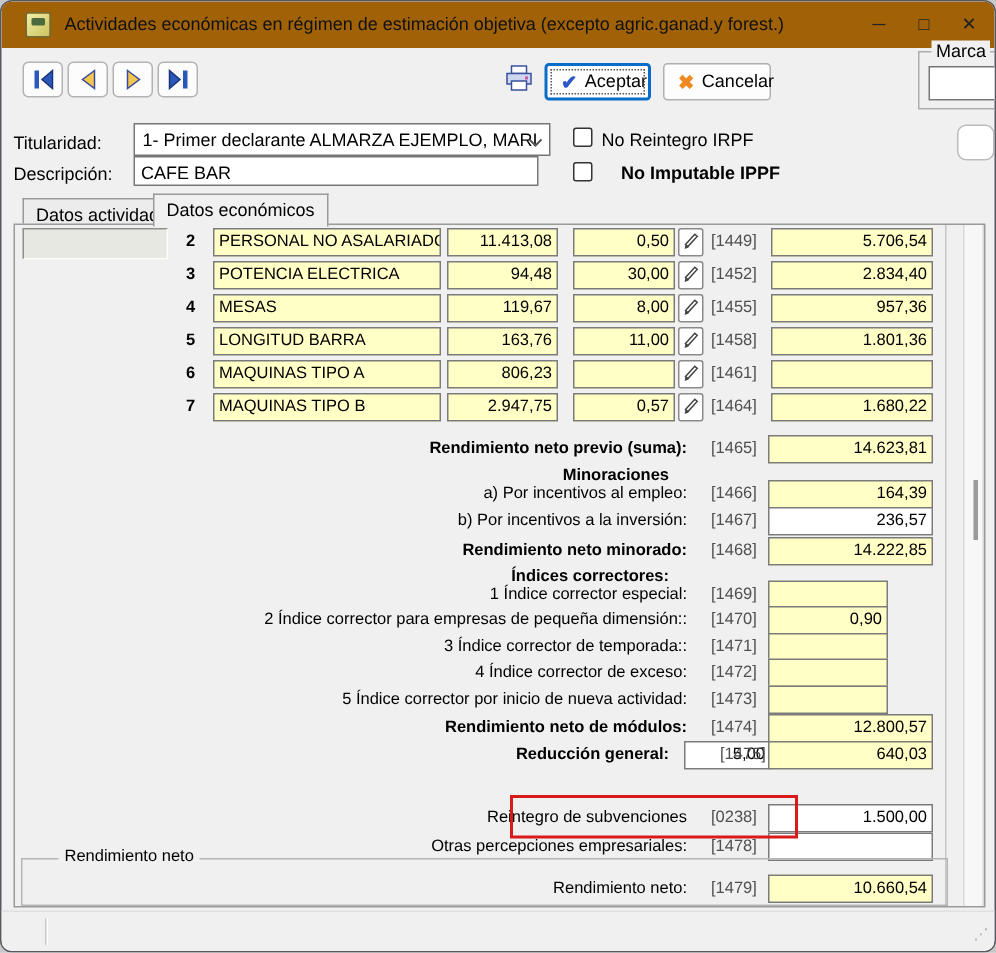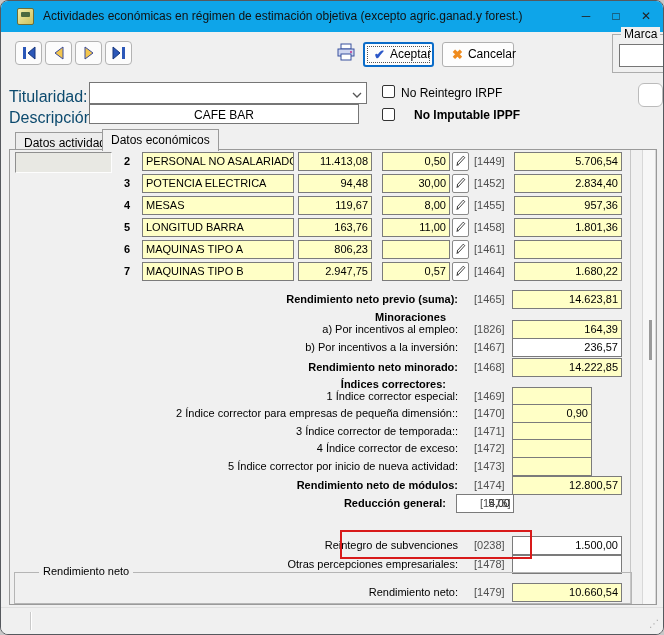--- a/index.html
+++ b/index.html
@@ -1,21 +1,21 @@
 <!DOCTYPE html>
 <html><head>
 <meta charset="utf-8">
 <style>
   * { margin:0; padding:0; box-sizing:border-box; }
   html,body { background:#c8c8c8; font-family:"Liberation Sans", sans-serif; }
   .win { position:relative; width:664px; height:635px; background:#f0f0f0;
          border:1px solid #56595e; border-radius:8px; overflow:hidden; }
 
   
-  .titlebar { position:absolute; left:0; top:0; right:0; height:31px; background:#0ea5e9; }
+  .titlebar { position:absolute; left:0; top:0; right:0; height:31px; background:#a16207; }
   .app-icon { position:absolute; left:16px; top:7px; width:17px; height:17px;
               background:linear-gradient(135deg,#f2eeaa,#cdc25e); border:1px solid #6d6d35; border-radius:2px; }
   .app-icon::after { content:""; position:absolute; left:3px; top:3px; right:3px; height:5px;
               background:#4d6a3f; border-radius:1px; }
   .win-title { position:absolute; left:42px; top:8px; font-size:12px; color:#111; white-space:nowrap; }
   .wc { position:absolute; top:0; width:30px; height:30px; border:none; background:transparent;
         font-size:12px; color:#222; text-align:center; line-height:30px; cursor:default; }
   .wc.min{ right:62px; } .wc.max{ right:32px; } .wc.close{ right:2px; }
 
   
@@ -32,25 +32,25 @@
   .btn-cancel { left:441px; width:72px; }
   .btn-cancel .ic { color:#ef8b1e; }
   .marca-box { position:absolute; left:563px; top:33px; width:96px; height:39px;
                border:1px solid #adadad;margin-left:48px; }
   .marca-legend { position:absolute; left:8px; top:-8px; background:#f0f0f0; padding:0 3px; font-size:12px; }
   .marca-combo { position:absolute; left:6px; top:9px; width:82px; height:23px; background:#fff;
                  border:1px solid #767676; }
   .marca-combo .chev { position:absolute; right:2px; top:3px; width:16px; height:15px; text-align:center; }
 
   
-  .lab { position:absolute; font-size:16px; color:#0c4a6e; white-space:nowrap; }
+  .lab { position:absolute; font-size:12px; color:#000000; white-space:nowrap; }
   .combo { position:absolute; background:#fff; border:1px solid #767676; font-size:12px;
            padding:3px 18px 0 5px; white-space:nowrap; overflow:hidden; }
   .combo .chev { position:absolute; right:4px; top:4px; }
-  .tbox { position:absolute; background:#fff; border:1px solid #767676; font-size:12px; padding:3px 4px 0;text-align:center; }
+  .tbox { position:absolute; background:#fff; border:1px solid #767676; font-size:12px; padding:3px 4px 0; }
   .chk { position:absolute; width:13px; height:13px; background:#fff; border:1px solid #333; border-radius:2px; }
   .chklab { position:absolute; font-size:12px; white-space:nowrap; }
   .chklab.b { font-weight:700;padding-left:13px; }
   .mini-btn { position:absolute; left:637px; top:82px; width:25px; height:24px; background:#fff;
               border:1px solid #bbb; border-radius:6px; }
 
   
   .tab { position:absolute; font-size:12px; padding:3px 8px 0; border:1px solid #9a9a9a; }
   .tab.inactive { left:14px; top:131px; height:18px; background:#ececec; border-bottom:none; }
   .tab.active { left:101px; top:128px; height:22px; background:#f0f0f0; border-bottom:none; z-index:3; }
@@ -159,20 +159,21 @@
     <div class="marca-combo">
       <span></span>
       <span class="chev"><svg width="10" height="6" viewBox="0 0 10 6">
             <polyline points="1,1 5,5 9,1" fill="none" stroke="#555" stroke-width="1.3"></polyline>
           </svg></span>
     </div>
   </div>
 
   <span class="lab" style="left:8px; top:87px">Titularidad:</span>
   <div class="combo" style="left:88px; top:81px; width:278px; height:22px">
+    <span>1- Primer declarante  ALMARZA EJEMPLO, MARI</span>
     <span class="chev"><svg width="10" height="6" viewBox="0 0 10 6">
           <polyline points="1,1 5,5 9,1" fill="none" stroke="#555" stroke-width="1.3"></polyline>
         </svg></span>
   </div>
   <span class="chk" style="left:381px; top:84px"></span>
   <span class="chklab" style="left:400px; top:85px">No Reintegro IRPF</span>
 
   <span class="lab" style="left:8px; top:108px">Descripción:</span>
   <div class="tbox" style="left:88px; top:103px; width:270px; height:20px">CAFE BAR</div>
   <span class="chk" style="left:381px; top:107px"></span>
@@ -264,21 +265,21 @@
     </div>
 
     <div class="sline" style="top:140px">
       <span class="slabel b">Rendimiento neto previo (suma):</span>
       <span class="fcode">[1465]</span>
       <div class="fld num sfield">14.623,81</div>
     </div>
     <span class="ssection" style="top:159px">Minoraciones</span>
     <div class="sline" style="top:170px">
       <span class="slabel">a) Por incentivos al empleo:</span>
-      <span class="fcode">[1826]</span>
+      <span class="fcode">[1466]</span>
       <div class="fld num sfield">164,39</div>
     </div>
     <div class="sline" style="top:188px">
       <span class="slabel">b) Por incentivos a la inversión:</span>
       <span class="fcode">[1467]</span>
       <div class="fld num sfield white">236,57</div>
     </div>
     <div class="sline" style="top:208px">
       <span class="slabel b">Rendimiento neto minorado:</span>
       <span class="fcode">[1468]</span>
@@ -312,20 +313,21 @@
     </div>
     <div class="sline" style="top:326px">
       <span class="slabel b">Rendimiento neto de módulos:</span>
       <span class="fcode">[1474]</span>
       <div class="fld num sfield">12.800,57</div>
     </div>
     <div class="sline" style="top:344px">
       <span class="slabel b" style="right:210px">Reducción general:</span>
       <div class="fld num white sinput">5,00</div>
       <span class="fcode" style="left:470px">[1475]</span>
+      <div class="fld num sfield">640,03</div>
     </div>
     <div class="sline" style="top:386px">
       <span class="slabel">Reintegro de subvenciones</span>
       <span class="fcode">[0238]</span>
       <div class="fld num sfield white">1.500,00</div>
     </div>
     <div class="redbox"></div>
     <div class="sline" style="top:405px">
       <span class="slabel">Otras percepciones empresariales:</span>
       <span class="fcode">[1478]</span>

